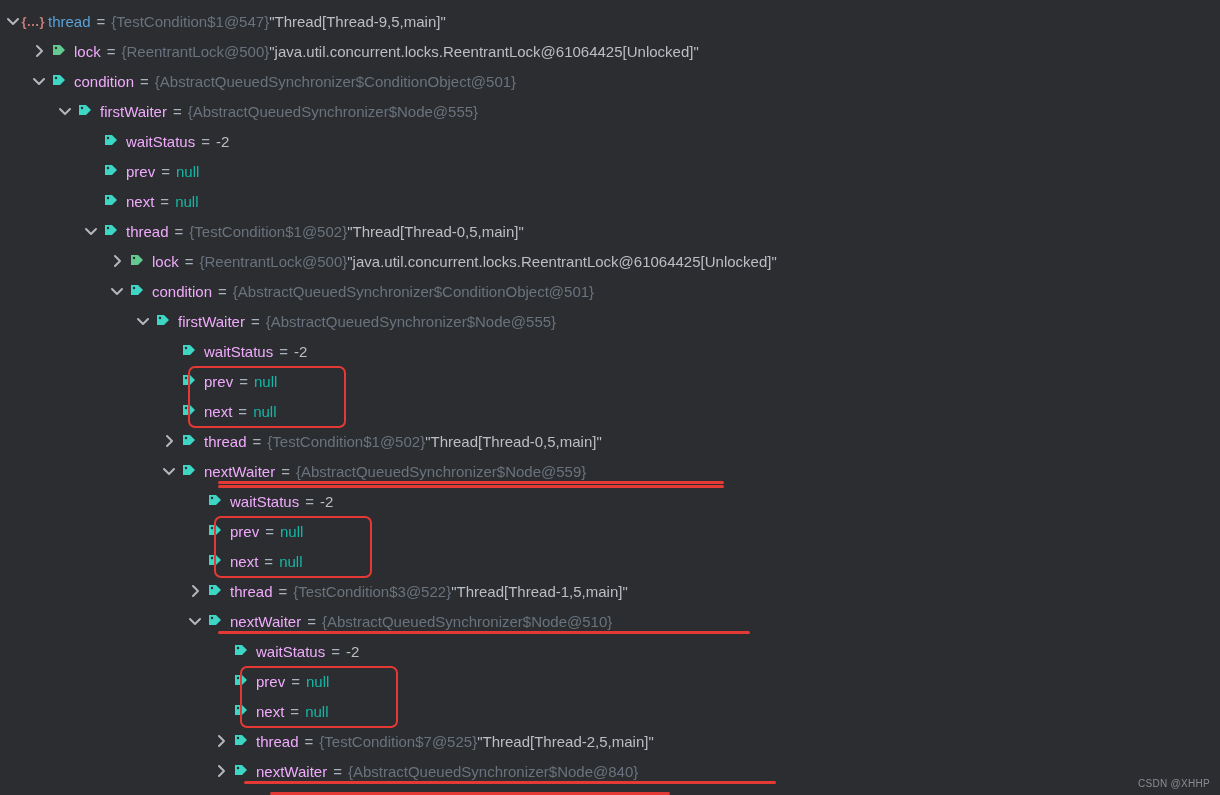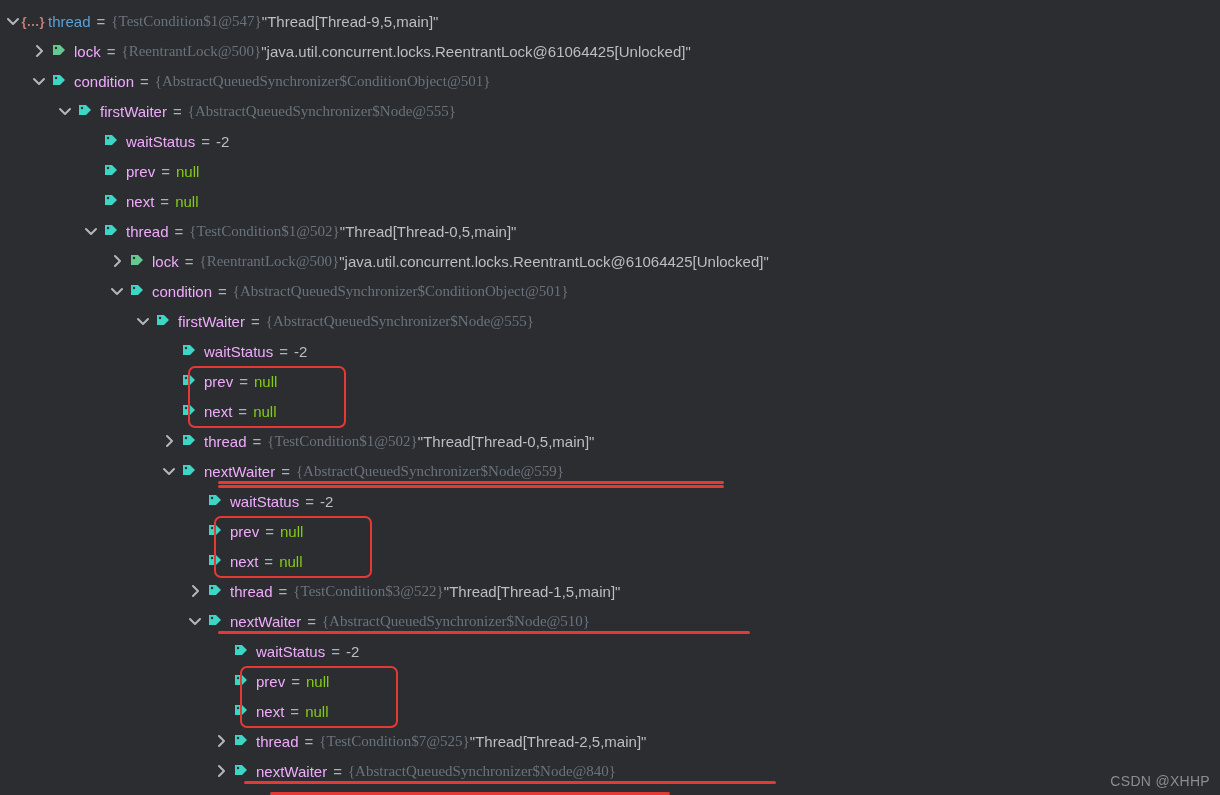--- a/index.html
+++ b/index.html
@@ -25,28 +25,28 @@
   .arrow {
     width: 18px; height: 18px; display: inline-flex;
     align-items: center; justify-content: center;
     color: #b3b6bc; flex: 0 0 auto; cursor: pointer;
     margin-right: 2px;
   }
   .arrow.blank { visibility: hidden; }
   .icon { width: 18px; height: 18px; display: inline-flex; align-items: center; justify-content: center; margin-right: 6px; flex: 0 0 auto; }
   .field-name { color: #f0abfc; }
   .eq { color: #abb2bf; padding: 0 6px; }
-  .obj-ref { color: #6a737d; font-family: Liberation Serif, serif; }
+  .obj-ref { color: #6a737d; }
   .str-val { color: #bcbec4; }
-  .null-val { color: #84cc16; }
+  .null-val { color: #14b8a6; }
   .num-val { color: #bcbec4; }
   .thread-name { color: #59a1d6; }
   .watermark {
     position: absolute; bottom: 6px; right: 10px;
-    font-size: 14px; color: #8a8d93; letter-spacing: .3px;
+    font-size: 10px; color: #8a8d93; letter-spacing: .3px;
   }
   .hl-box {
     border: 2.5px solid #e53935;
     border-radius: 7px;
     position: absolute;
     pointer-events: none;
   }
   .hl-line {
     border-bottom: 3px solid #e53935;
     position: absolute;

